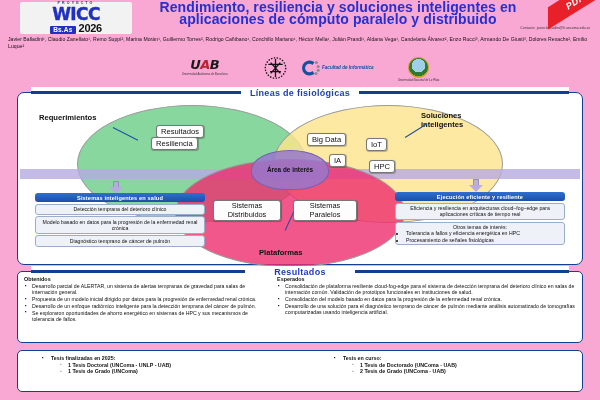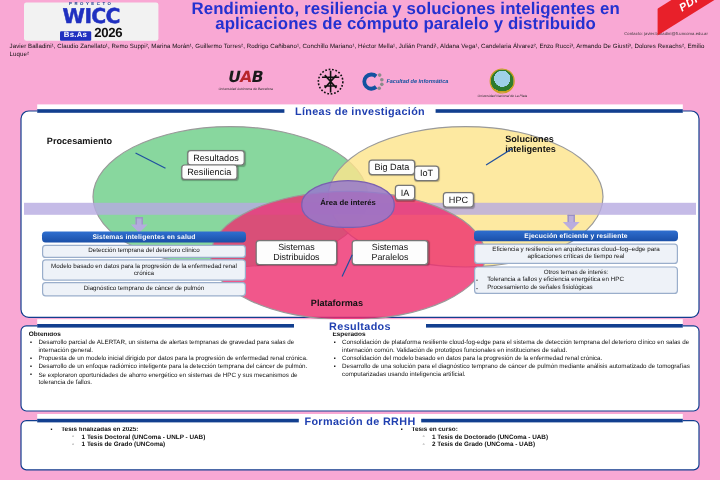--- a/index.html
+++ b/index.html
@@ -124,21 +124,21 @@
   }
 
   .tagbox {
     position: absolute; background: #fdfdfd; border: 0.8px solid #777; border-radius: 3px;
     font-size: 7.6px; color: #111; padding: 1.2px 4px; white-space: nowrap; z-index: 3;
     box-shadow: 0.5px 0.5px 0.8px rgba(0,0,0,0.25);
   }
   .tb-rend { left: 139px; top: 28px; }
   .tb-resi { left: 134px; top: 40px; }
   .tb-bigdata { left: 290px; top: 36px; }
-  .tb-iot { left: 328px; top: 41px; }
+  .tb-iot { left: 349px; top: 41px; }
   .tb-ia  { left: 312px; top: 57px; }
   .tb-hpc { left: 352px; top: 63px; }
   .tb-sdist { left: 196px; top: 103px; text-align: center; white-space: normal; width: 68px;
     font-size: 7.4px; line-height: 8.4px; }
   .tb-spar  { left: 276px; top: 103px; text-align: center; white-space: normal; width: 64px;
     font-size: 7.4px; line-height: 8.4px; }
 
   .vlabel { position: absolute; font-size: 7.6px; font-weight: bold; color: #111; z-index: 4; }
   .vl-req  { left: 22px;  top: 16px; }
   .vl-sol  { left: 404px; top: 14px; width: 80px; line-height: 9px; }
@@ -283,42 +283,42 @@
       </div>
 
     </div>
   </div>
 
   <div class="lineas-wrap">
     <div class="panel-box"></div>
 
     <div class="banner lineas-banner">
       <div class="bar left"></div>
-      <div class="btxt">Líneas de investigación</div>
+      <div class="btxt">Líneas de fisiológicas</div>
       <div class="bar right"></div>
     </div>
 
     <div class="venn">
       <div class="ell ell-green"></div>
       <div class="ell ell-yellow"></div>
       <div class="purple-band"></div>
       <div class="ell ell-pink"></div>
 
       <div class="area-interes">Área de interés</div>
 
       <div class="tagbox tb-rend">Resultados</div>
       <div class="tagbox tb-resi">Resiliencia</div>
       <div class="tagbox tb-bigdata">Big Data</div>
       <div class="tagbox tb-iot">IoT</div>
       <div class="tagbox tb-ia">IA</div>
       <div class="tagbox tb-hpc">HPC</div>
       <div class="tagbox tb-spar">Sistemas Paralelos</div>
       <div class="tagbox tb-sdist">Sistemas Distribuidos</div>
 
-      <div class="vlabel vl-req">Procesamiento</div>
+      <div class="vlabel vl-req">Requerimientos</div>
       <div class="vlabel vl-sol">Soluciones inteligentes</div>
       <div class="vlabel vl-plat">Plataformas</div>
 
       <div class="leader ld-req"></div>
       <div class="leader ld-sol"></div>
       <div class="leader ld-plat"></div>
 
       <div class="arrow-down ar-left">
         <div class="shaft"></div>
           <div class="head"></div>
@@ -388,20 +388,15 @@
       </div>
       <div class="rrhh-col right">
         <div class="rrhh-l1">Tesis en curso:</div>
         <ul class="rrhh-sub">
           <li>1 Tesis de Doctorado (UNComa - UAB)</li>
           <li>2 Tesis de Grado (UNComa - UAB)</li>
         </ul>
       </div>
     </div>
 
-    <div class="banner rrhh-banner">
-      <div class="bar left"></div>
-      <div class="btxt">Formación de RRHH</div>
-      <div class="bar right"></div>
-    </div>
   </div>
 
 </div>
 
 </body></html>

